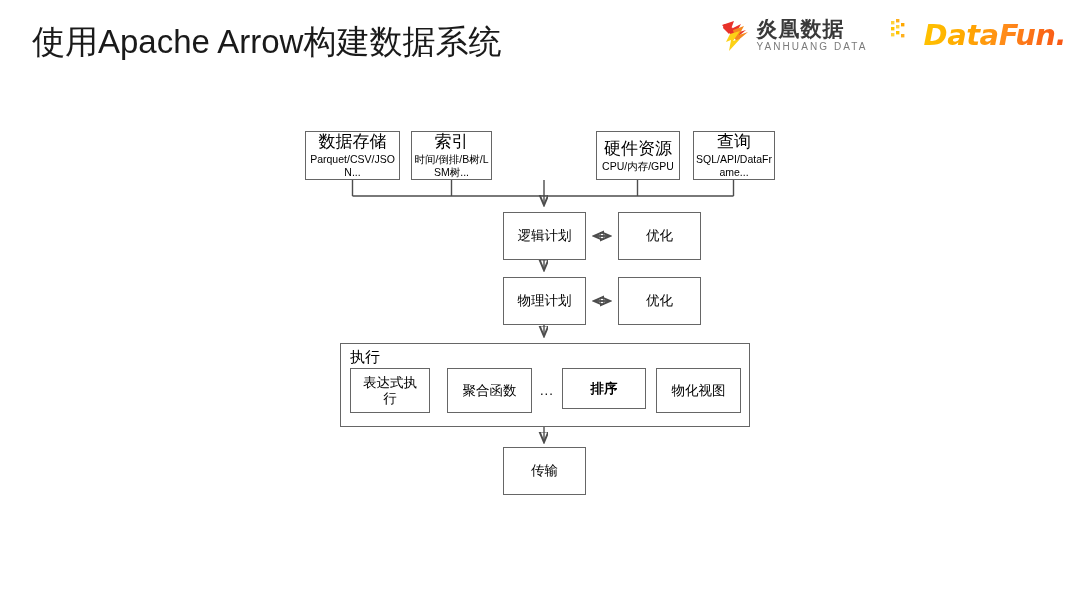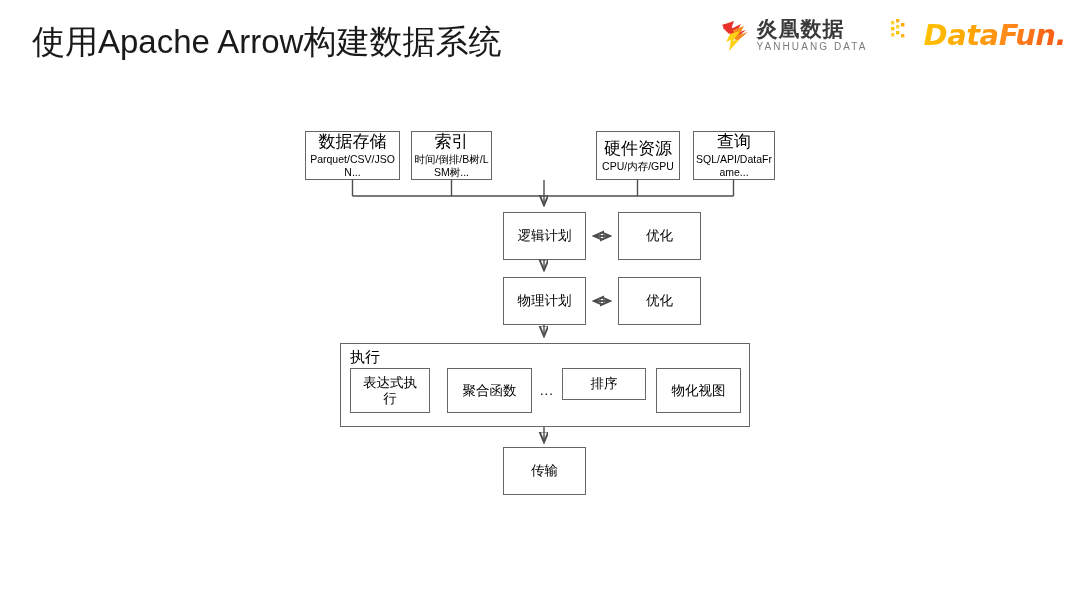--- a/index.html
+++ b/index.html
@@ -259,21 +259,21 @@
   <div class="group-box" style="left:340px; top:343px; width:410px; height:84px;"></div>
   <div class="group-label" style="left:350px; top:348px;">执行</div>
 
   <div class="node plain" style="left:350px; top:368px; width:80px; height:45px;">
     <span class="t-main" style="white-space:normal; width:56px;">表达式执行</span>
   </div>
   <div class="node plain" style="left:447px; top:368px; width:85px; height:45px;">
     <span class="t-main">聚合函数</span>
   </div>
   <div class="ellipsis-label" style="left:540px; top:383px;">...</div>
-  <div class="node plain" style="left:562px; top:368px; width:84px; height:32px;">
+  <div class="node plain" style="left:562px; top:368px; width:84px; height:41px;font-weight:bold;">
     <span class="t-main">排序</span>
   </div>
   <div class="node plain" style="left:656px; top:368px; width:85px; height:45px;">
     <span class="t-main">物化视图</span>
   </div>
 
   <div class="node plain" style="left:503px; top:447px; width:83px; height:48px;">
     <span class="t-main">传输</span>
   </div>
 

